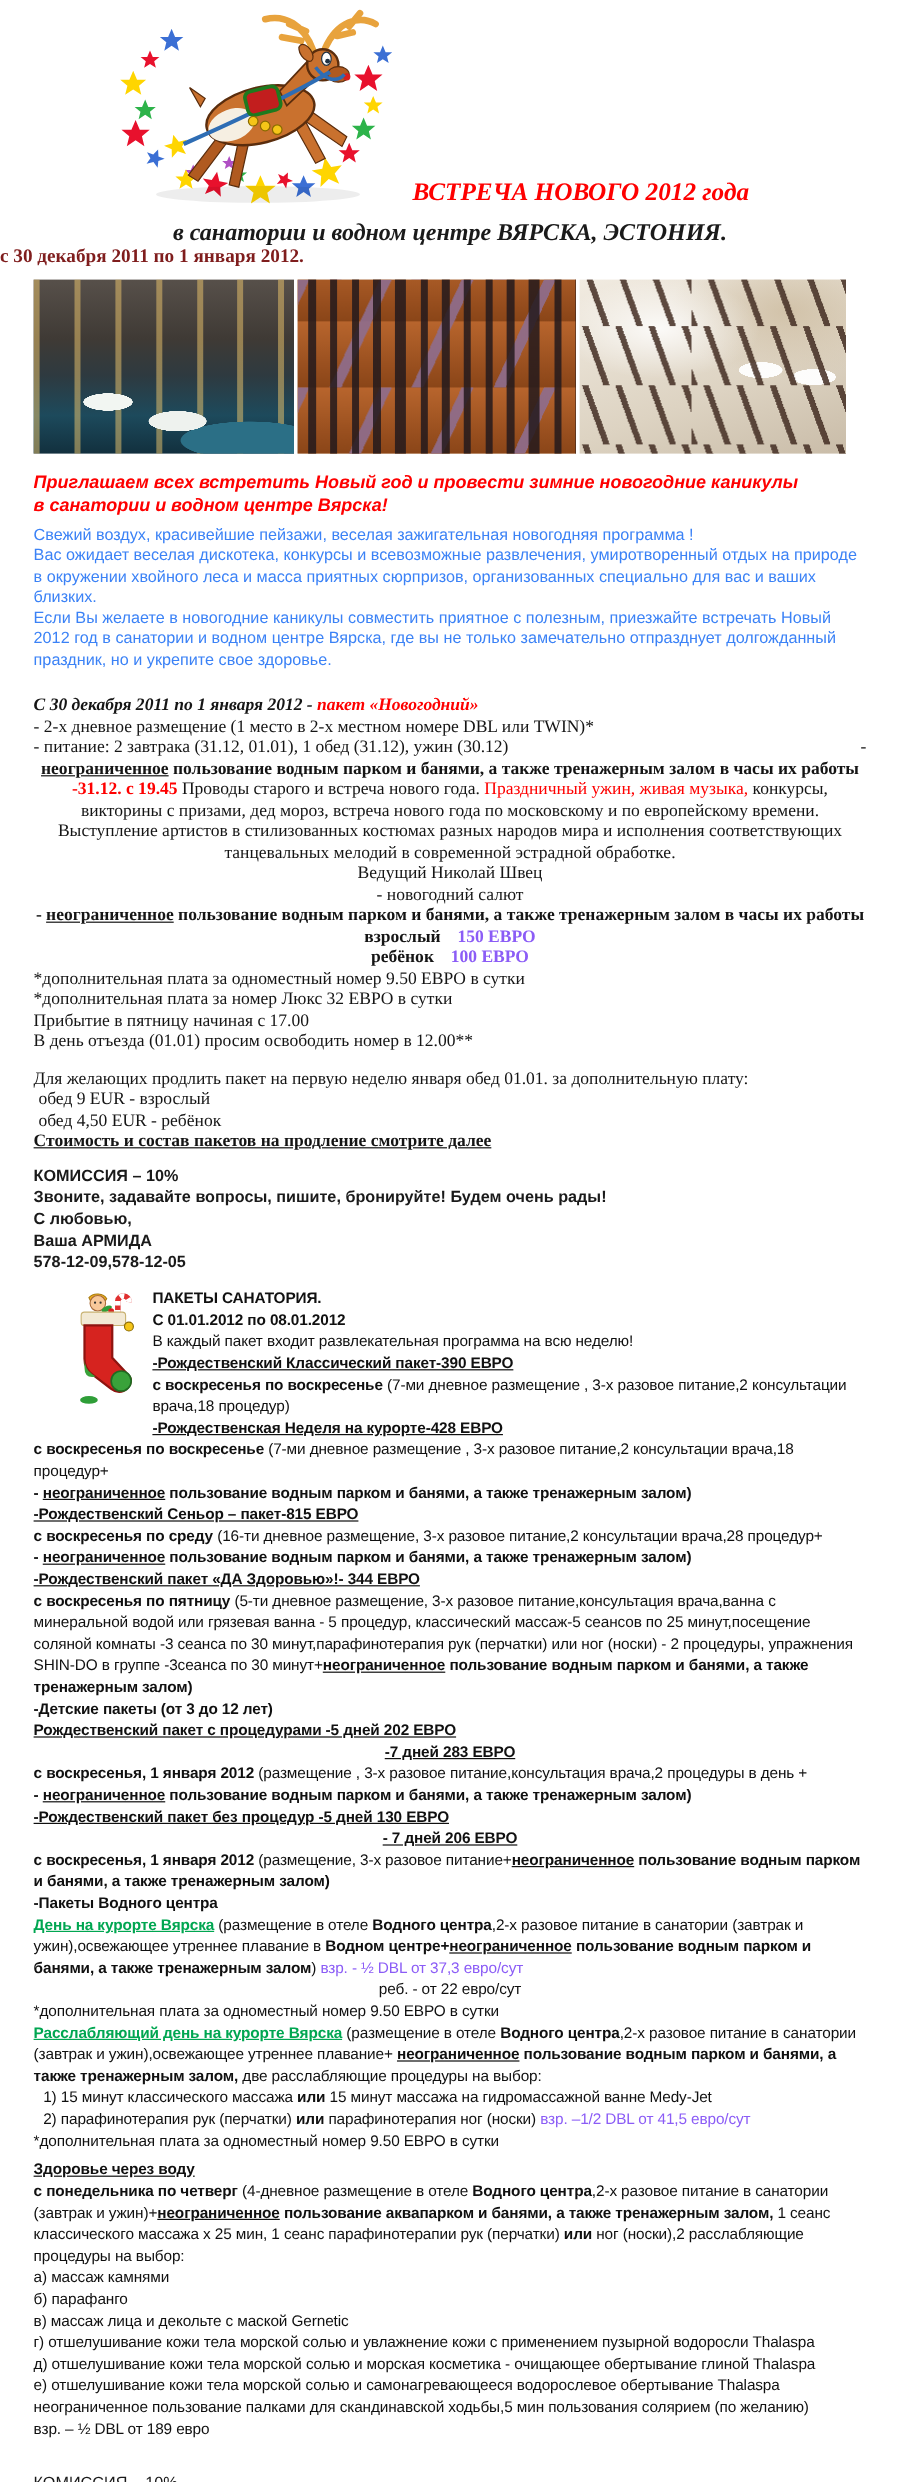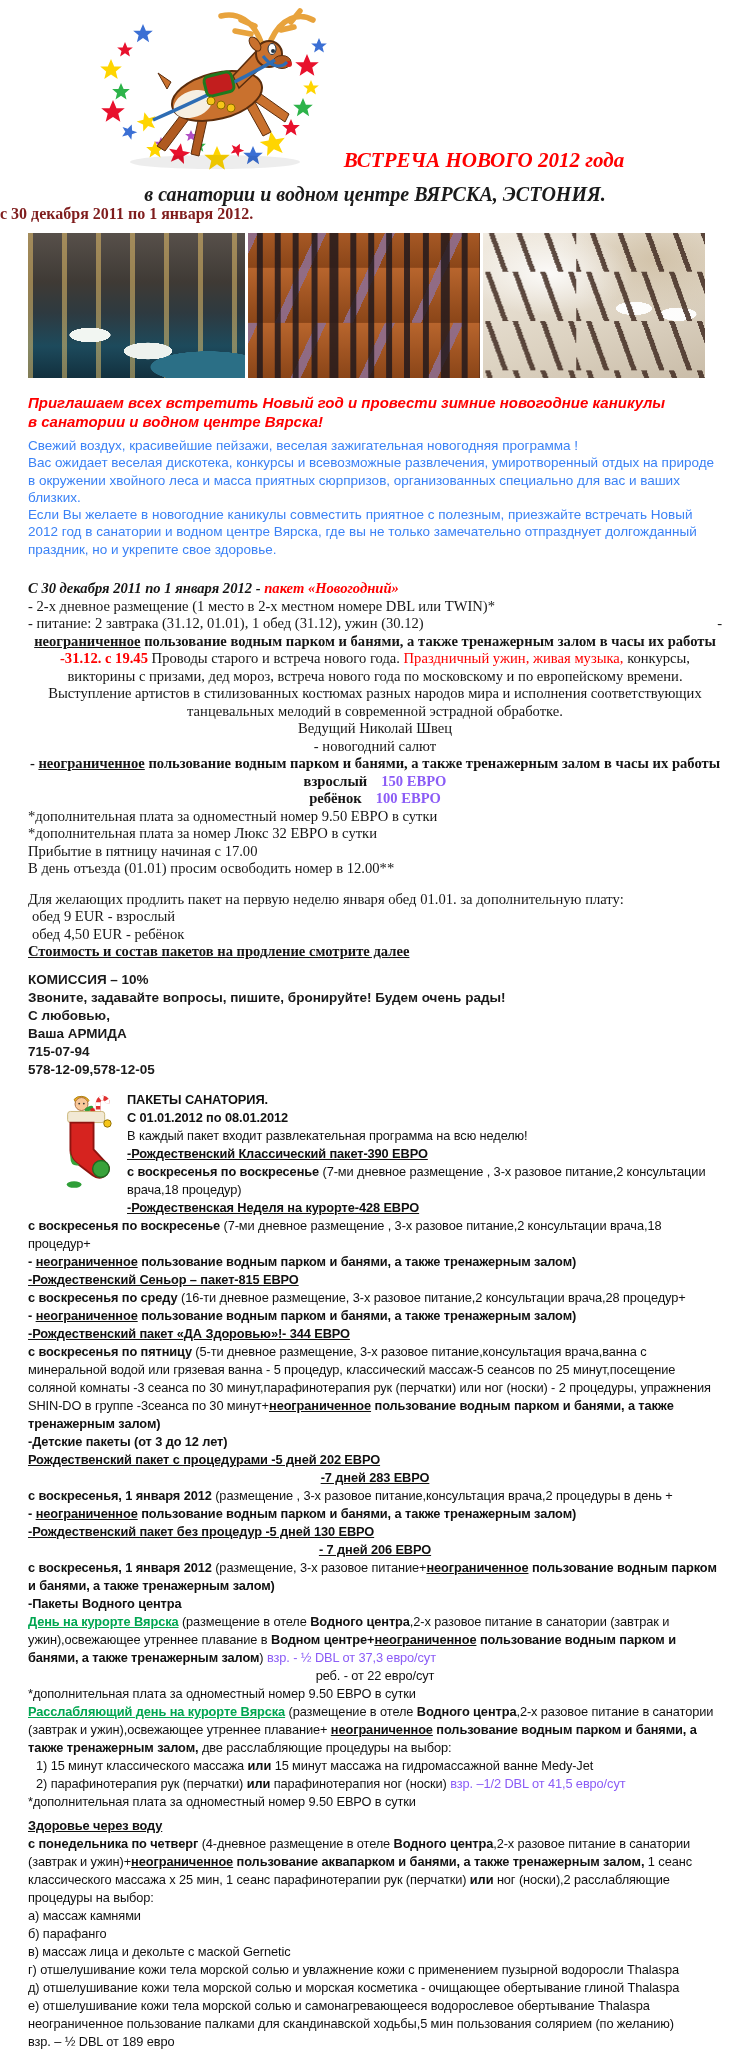--- a/index.html
+++ b/index.html
@@ -177,21 +177,20 @@
       <p class="e" style="padding-left:4px;">обед  9 EUR - взрослый</p>
       <p class="e" style="padding-left:4px;">обед  4,50 EUR - ребёнок</p>
       <p class="e bb uu">Стоимость и состав пакетов на продление смотрите далее</p>
     </div>
 
     <div class="ct1">
       <p>КОМИССИЯ – 10%</p>
       <p>Звоните, задавайте вопросы, пишите, бронируйте! Будем очень рады!</p>
       <p>С любовью,</p>
       <p>Ваша АРМИДА</p>
-      <p>715-07-94</p>
       <p>578-12-09,578-12-05</p>
     </div>
 
     <div class="san-head">
       <svg class="stocking" viewBox="0 0 54 102" width="50" height="102">
         <path d="M12,5 a9,7 0 0 1 16,1 l-2,3 a7,6 0 0 0 -12,0 Z" fill="#f2b31c" stroke="#a87a10"></path>
         <circle cx="20" cy="10" r="7" fill="#f8c89a" stroke="#a86a3a"></circle>
         <circle cx="17.5" cy="9.5" r="1" fill="#333"></circle>
           <circle cx="22.5" cy="9.5" r="1" fill="#333"></circle>
         <path d="M38,20 L38,8 a5,5 0 0 1 10,1" stroke="#e03030" stroke-width="5" fill="none"></path>

